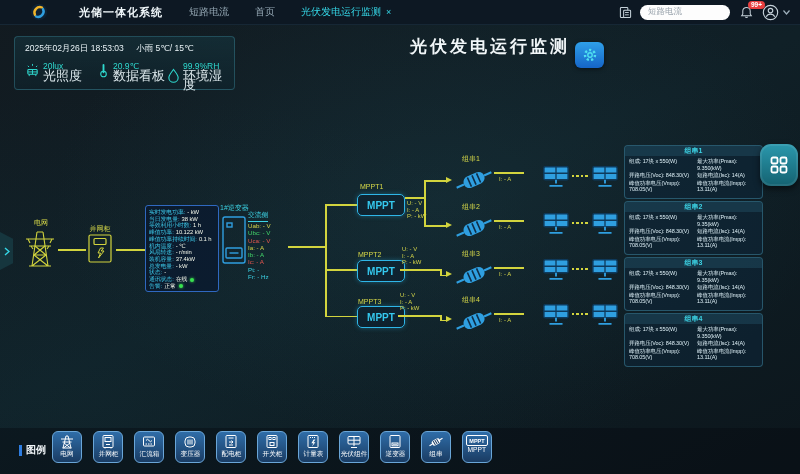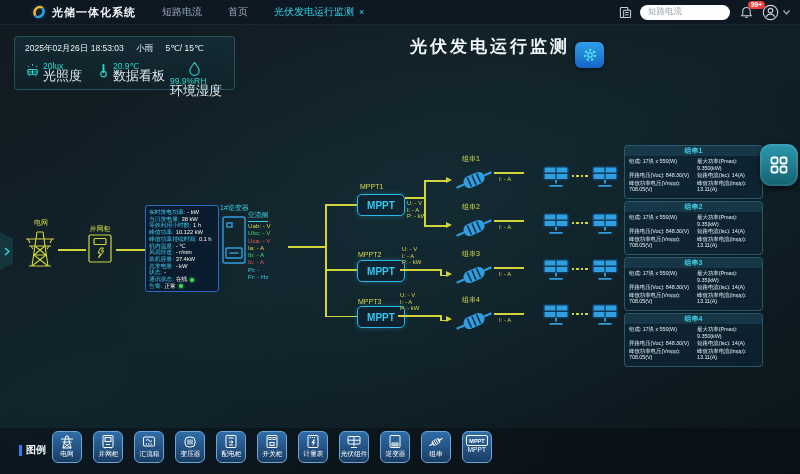--- a/index.html
+++ b/index.html
@@ -73,21 +73,21 @@
 <div id="app">
 
   <div id="topbar">
     <span class="abs" style="left:30px;top:3px;">
       <svg width="18" height="18" viewBox="0 0 18 18">
           <circle cx="9" cy="9" r="8.2" fill="#0e2234"></circle>
           <path d="M5 12 A5.5 5.5 0 0 1 12 4.5" stroke="#f0b429" stroke-width="2.4" fill="none" stroke-linecap="round"></path>
           <path d="M13 6 A5.5 5.5 0 0 1 6 13.5" stroke="#2f9fe0" stroke-width="2.4" fill="none" stroke-linecap="round"></path>
         </svg>
     </span>
-    <span class="brand" style="margin-left:52px;">光储一体化系统</span>
+    <span class="brand" style="margin-left:79px;">光储一体化系统</span>
     <span class="navitem">短路电流</span>
     <span class="navitem">首页</span>
     <span class="tabactive">光伏发电运行监测</span>
     <span class="tabclose">×</span>
     <span style="flex:1"></span>
     <span style="margin-right:8px;">
       <svg width="13" height="13" viewBox="0 0 14 14">
           <rect x="1.5" y="1.5" width="8" height="11" rx="1" fill="none" stroke="#c6d2da" stroke-width="1.1"></rect>
           <rect x="5" y="4.5" width="7.5" height="8" rx="1" fill="#0d1823" stroke="#c6d2da" stroke-width="1.1"></rect>
           <path d="M6.5 7 h4 M6.5 9.5 h4" stroke="#c6d2da" stroke-width="1"></path>
@@ -114,21 +114,21 @@
       <svg width="7" height="5" viewBox="0 0 7 5">
           <path d="M0.5 0.5 L3.5 4 L6.5 0.5" fill="none" stroke="#9fb0bc" stroke-width="1.2"></path>
         </svg>
     </span>
   </div>
 
   <div id="infopanel">
     <div class="inforow1">
       <span>2025年02月26日 18:53:03</span>
       <span style="margin-left:10px;">小雨</span>
-      <span style="margin-left:10px;">5℃/ 15℃</span>
+      <span style="">5℃/ 15℃</span>
     </div>
     <div class="istat" style="left:10px;">
       <span>
           <svg width="15" height="15" viewBox="0 0 16 16">
             <path d="M8 1 v2 M3 3 l1.3 1.3 M13 3 l-1.3 1.3" stroke="#2fd9cf" stroke-width="1"></path>
             <rect x="3" y="7" width="10" height="5" rx="1" fill="none" stroke="#2fd9cf" stroke-width="1.1"></rect>
             <path d="M8 7 v5 M3 9.5 h10 M4.5 12 v2 M11.5 12 v2" stroke="#2fd9cf" stroke-width="1"></path>
           </svg>
         </span>
       <span class="txt">
@@ -141,21 +141,21 @@
           <svg width="13" height="15" viewBox="0 0 14 16">
             <path d="M7 2 v8" stroke="#2fd9cf" stroke-width="2" stroke-linecap="round"></path>
             <circle cx="7" cy="11.8" r="3" fill="none" stroke="#2fd9cf" stroke-width="1.2"></circle>
           </svg>
         </span>
       <span class="txt">
           <div class="v">20.9℃</div>
           <div class="l">数据看板</div>
         </span>
     </div>
-    <div class="istat" style="left:152px;flex-direction:column;">
+    <div class="istat" style="left:152px;">
       <span>
           <svg width="13" height="15" viewBox="0 0 14 16">
             <path d="M7 1.5 C9.5 5 12 7.5 12 10.3 a5 5 0 0 1 -10 0 C2 7.5 4.5 5 7 1.5 z" fill="none" stroke="#2fd9cf" stroke-width="1.2"></path>
           </svg>
         </span>
       <span class="txt">
           <div class="v">99.9%RH</div>
           <div class="l">环境湿度</div>
         </span>
     </div>

